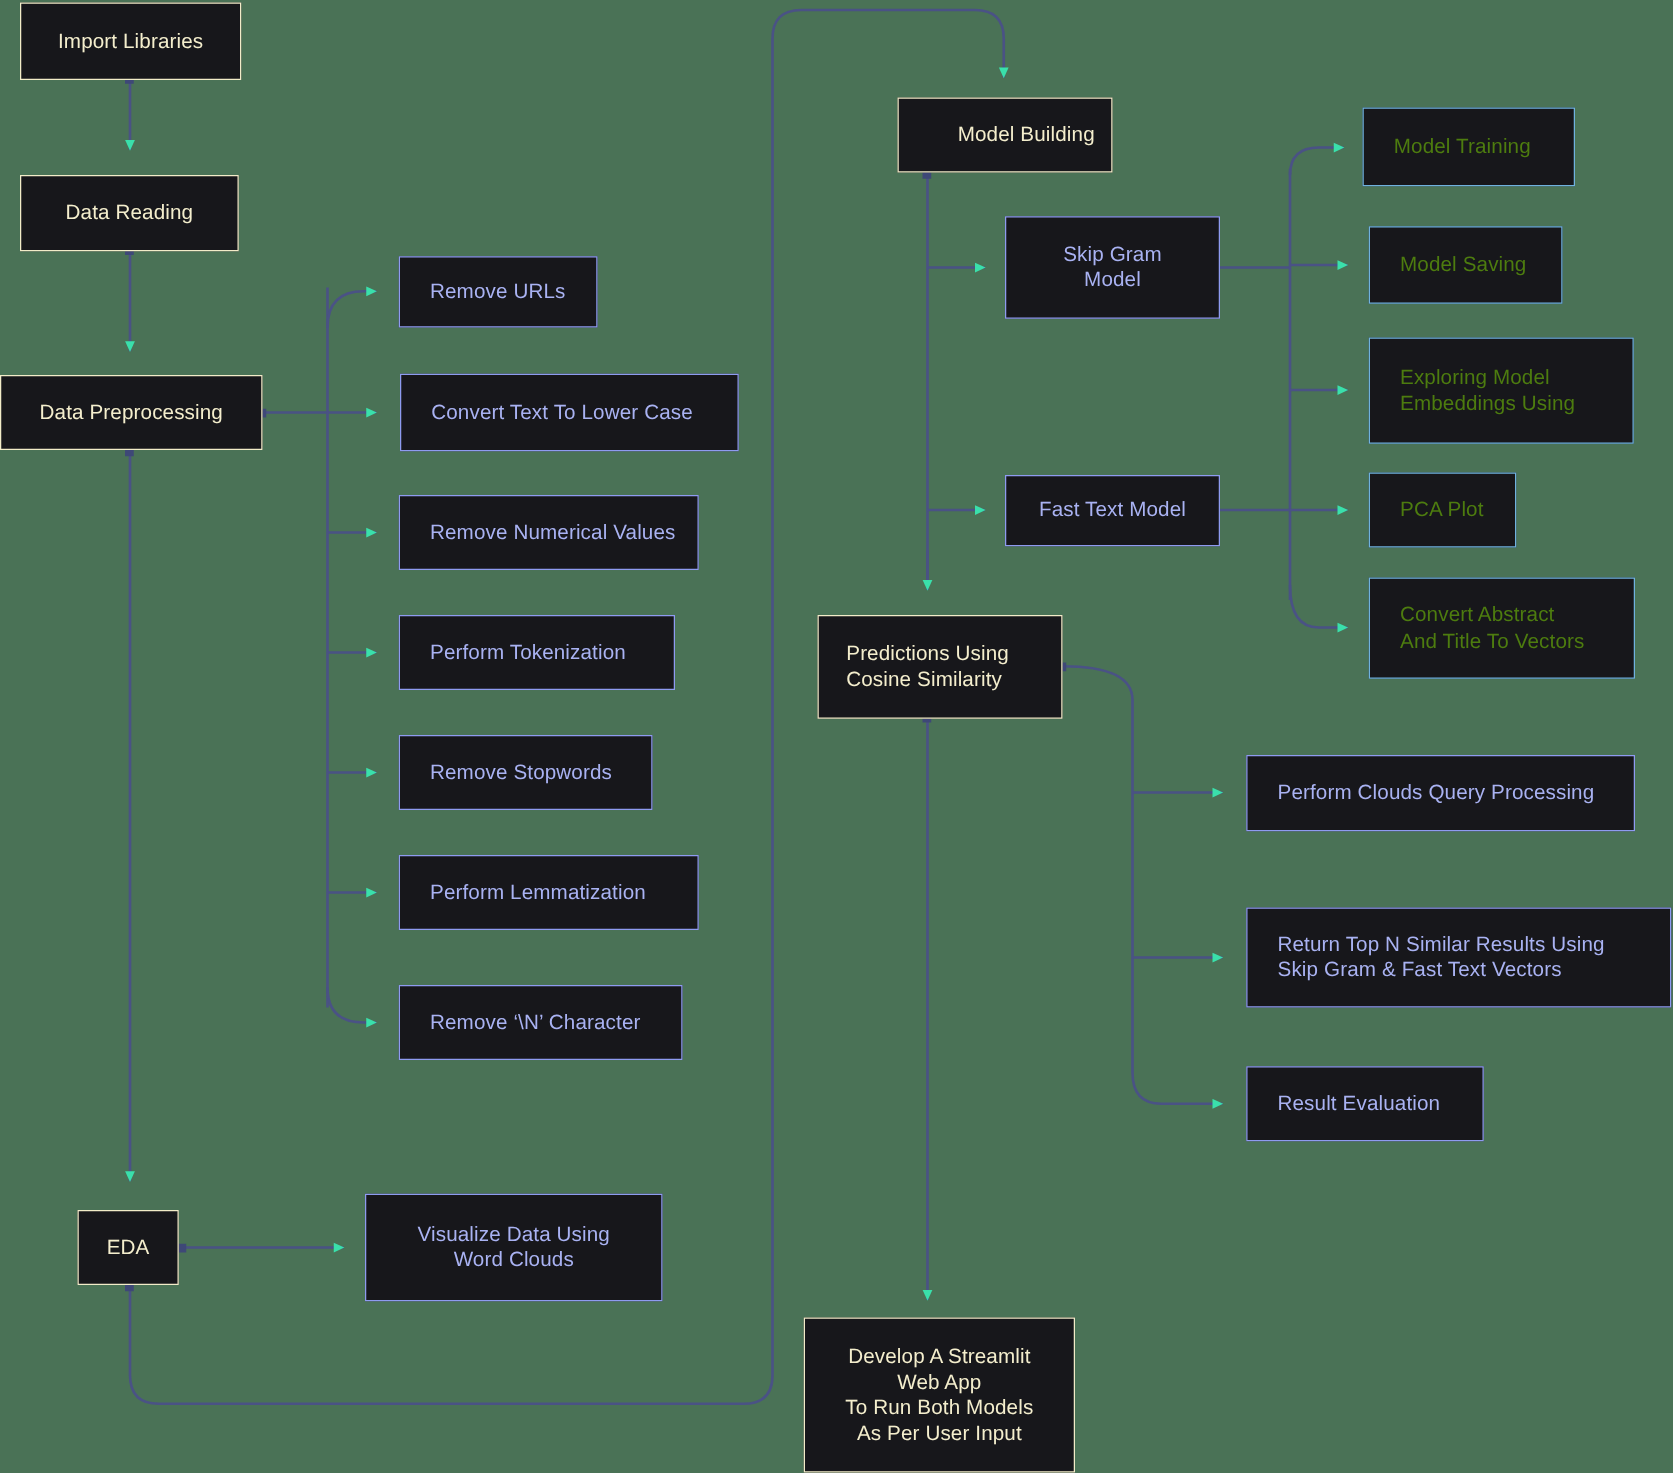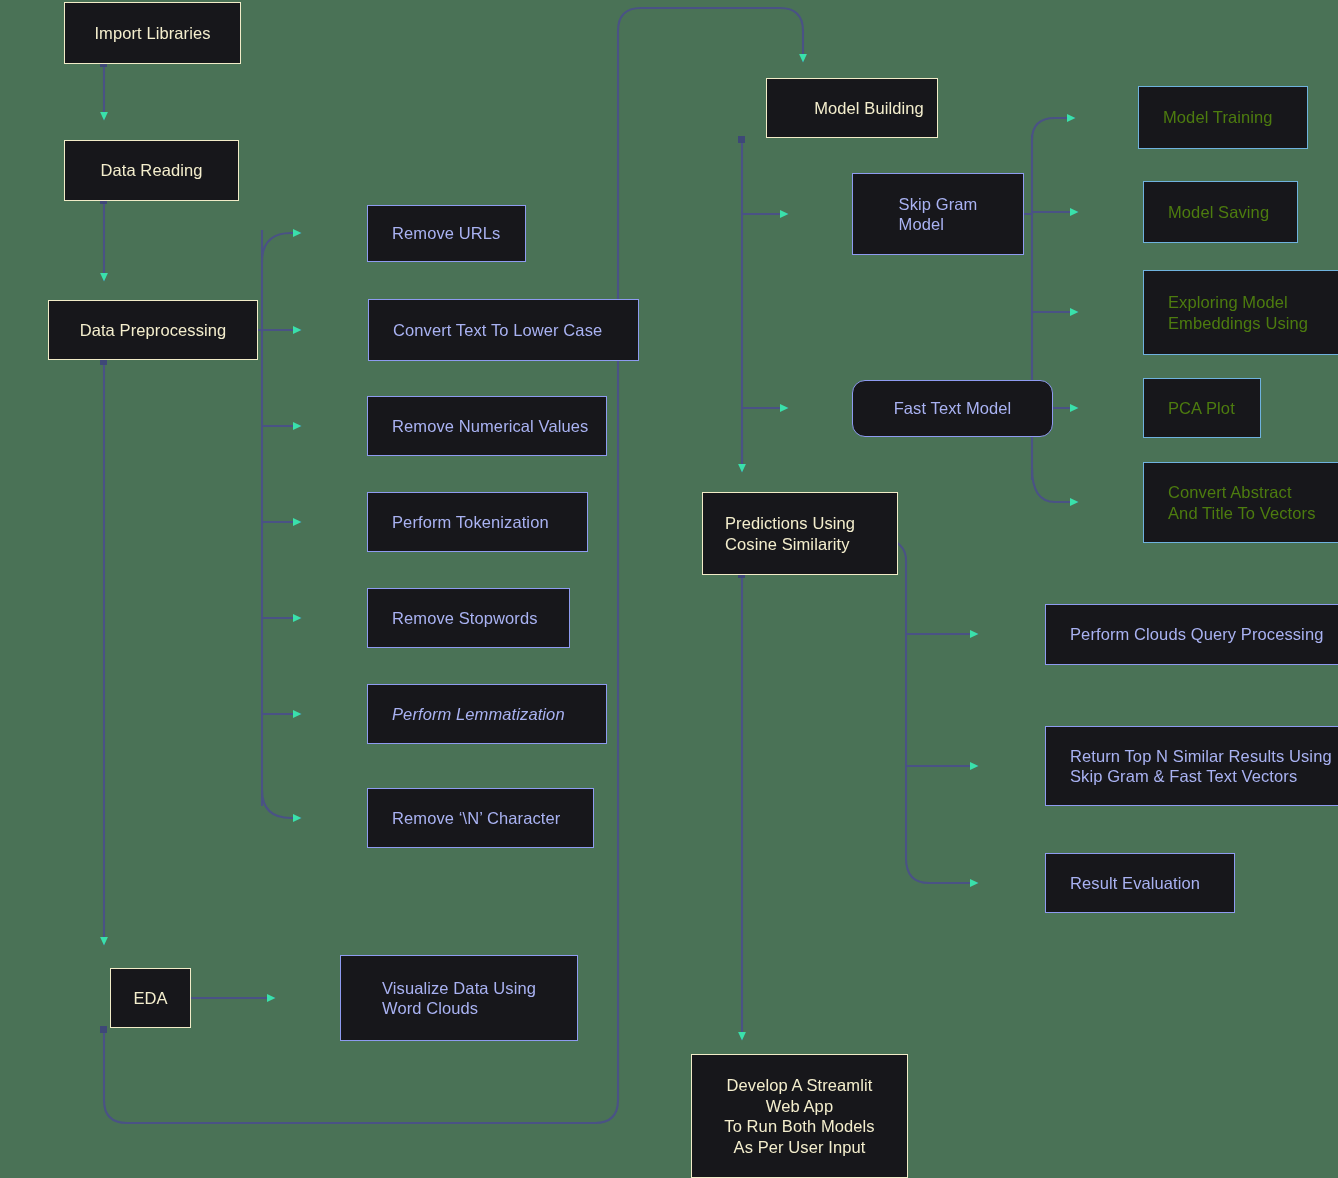--- a/index.html
+++ b/index.html
@@ -15,38 +15,37 @@
   .node{
     position:absolute;
     background:#17171b;
     box-sizing:border-box;
     display:flex;
     align-items:center;
     font-size:16.5px;
     line-height:20.5px;
     letter-spacing:0.1px;
     white-space:pre-line;
-    margin-left:48px;
   }
   
   .n-main{
     border:1.6px solid #f2ecc8;
     color:#f4eecd;
     justify-content:center;
     text-align:center;
   }
   
   .n-peri{
     border:1.6px solid #8e9bf0;
     color:#a9b2f2;
     justify-content:flex-start;
     text-align:left;
     padding-left:24px;
   }
-  .n-peri.ctr{justify-content:center;padding-left:0;}
+  .n-peri.ctr{justify-content:center;text-align:center;padding-left:0;}
   
   .n-sky{
     border:1.6px solid #6fb2de;
     color:#4d7c0f;
     justify-content:flex-start;
     text-align:left;
     padding-left:24px;
   }
   .handle{
     position:absolute;
@@ -166,21 +165,21 @@
   </div>
 
   <div class="node n-peri" style="left:319px;top:492px;width:221px;height:60px;">
     <span>Perform Tokenization</span>
   </div>
 
   <div class="node n-peri" style="left:319px;top:588px;width:203px;height:60px;">
     <span>Remove Stopwords</span>
   </div>
 
-  <div class="node n-peri" style="left:319px;top:684px;width:240px;height:60px;font-style:italic;">
+  <div class="node n-peri" style="left:319px;top:684px;width:240px;height:60px;">
     <span>Perform Lemmatization</span>
   </div>
 
   <div class="node n-peri" style="left:319px;top:788px;width:227px;height:60px;">
     <span>Remove ‘\N’ Character</span>
   </div>
 
   <div class="node n-main" style="left:62px;top:968px;width:81px;height:60px;">
     <span>EDA</span>
   </div>
@@ -192,21 +191,21 @@
 
   <div class="node n-main" style="left:718px;top:78px;width:172px;height:60px;padding-left:34px;">
     <span>Model Building</span>
   </div>
 
   <div class="node n-peri ctr" style="left:804px;top:173px;width:172px;height:82px;">
     <span>Skip Gram
 Model</span>
   </div>
 
-  <div class="node n-peri ctr" style="left:804px;top:380px;width:201px;height:57px;border-radius:13px;">
+  <div class="node n-peri ctr" style="left:804px;top:380px;width:172px;height:57px;">
     <span>Fast Text Model</span>
   </div>
 
   <div class="node n-sky" style="left:1090px;top:86px;width:170px;height:63px;">
     <span>Model Training</span>
   </div>
 
   <div class="node n-sky" style="left:1095px;top:181px;width:155px;height:62px;">
     <span>Model Saving</span>
   </div>

